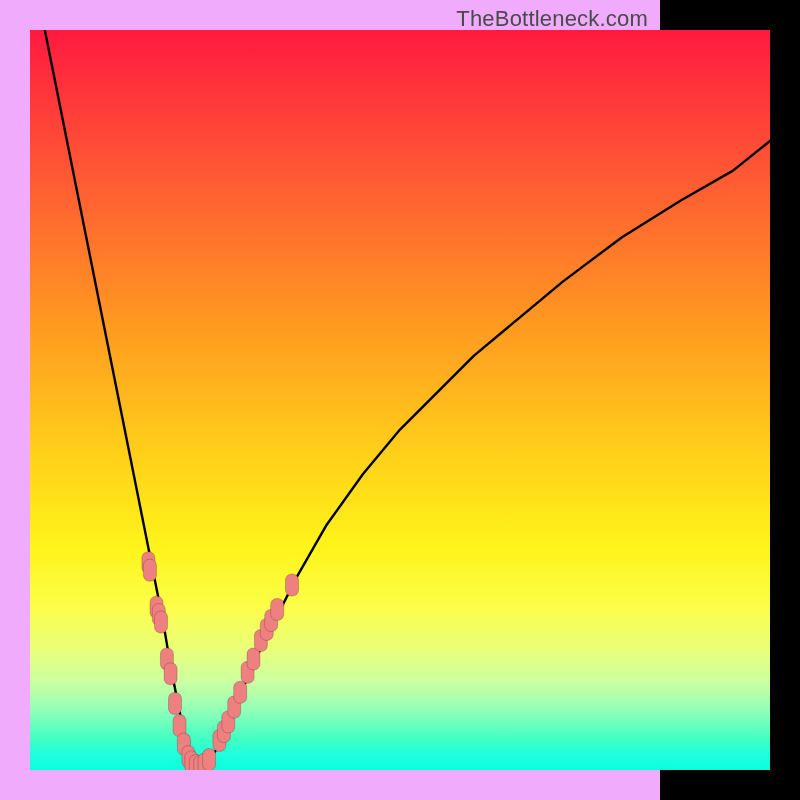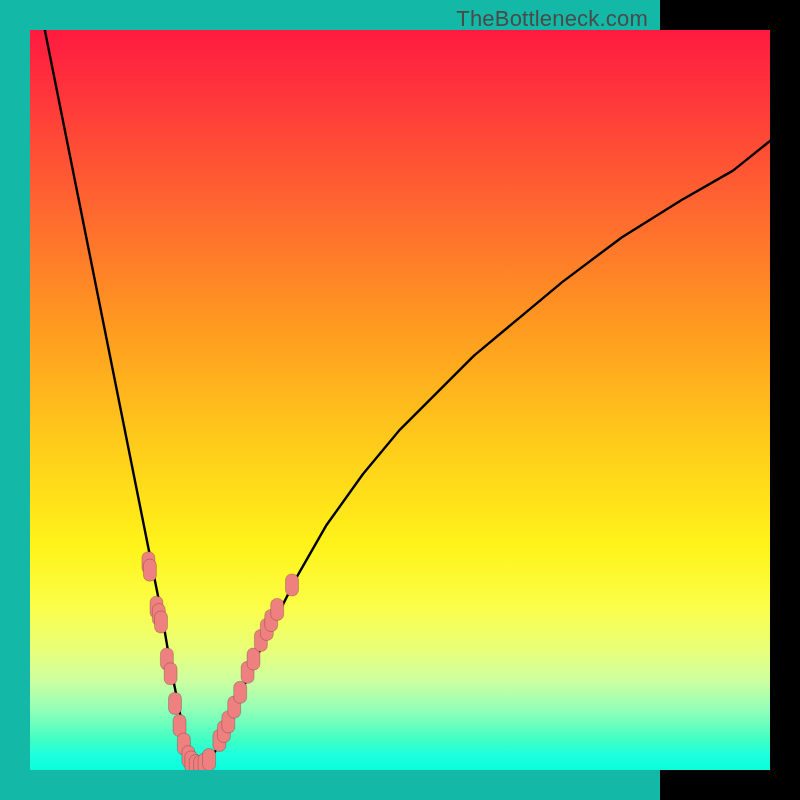--- a/index.html
+++ b/index.html
@@ -8,21 +8,21 @@
     width: 800px;
     height: 800px;
     overflow: hidden;
     background: #000;
     font-family: Arial, Helvetica, sans-serif;
   }
   .frame {
     position: relative;
     width: 660px;
     height: 800px;
-    background: #14b8a6;
+    background: #f0abfc;
   }
   .plot {
     position: absolute;
     left: 30px;
     top: 30px;
     width: 740px;
     height: 740px;
     overflow: hidden;
   }
   .gradient-bg {

